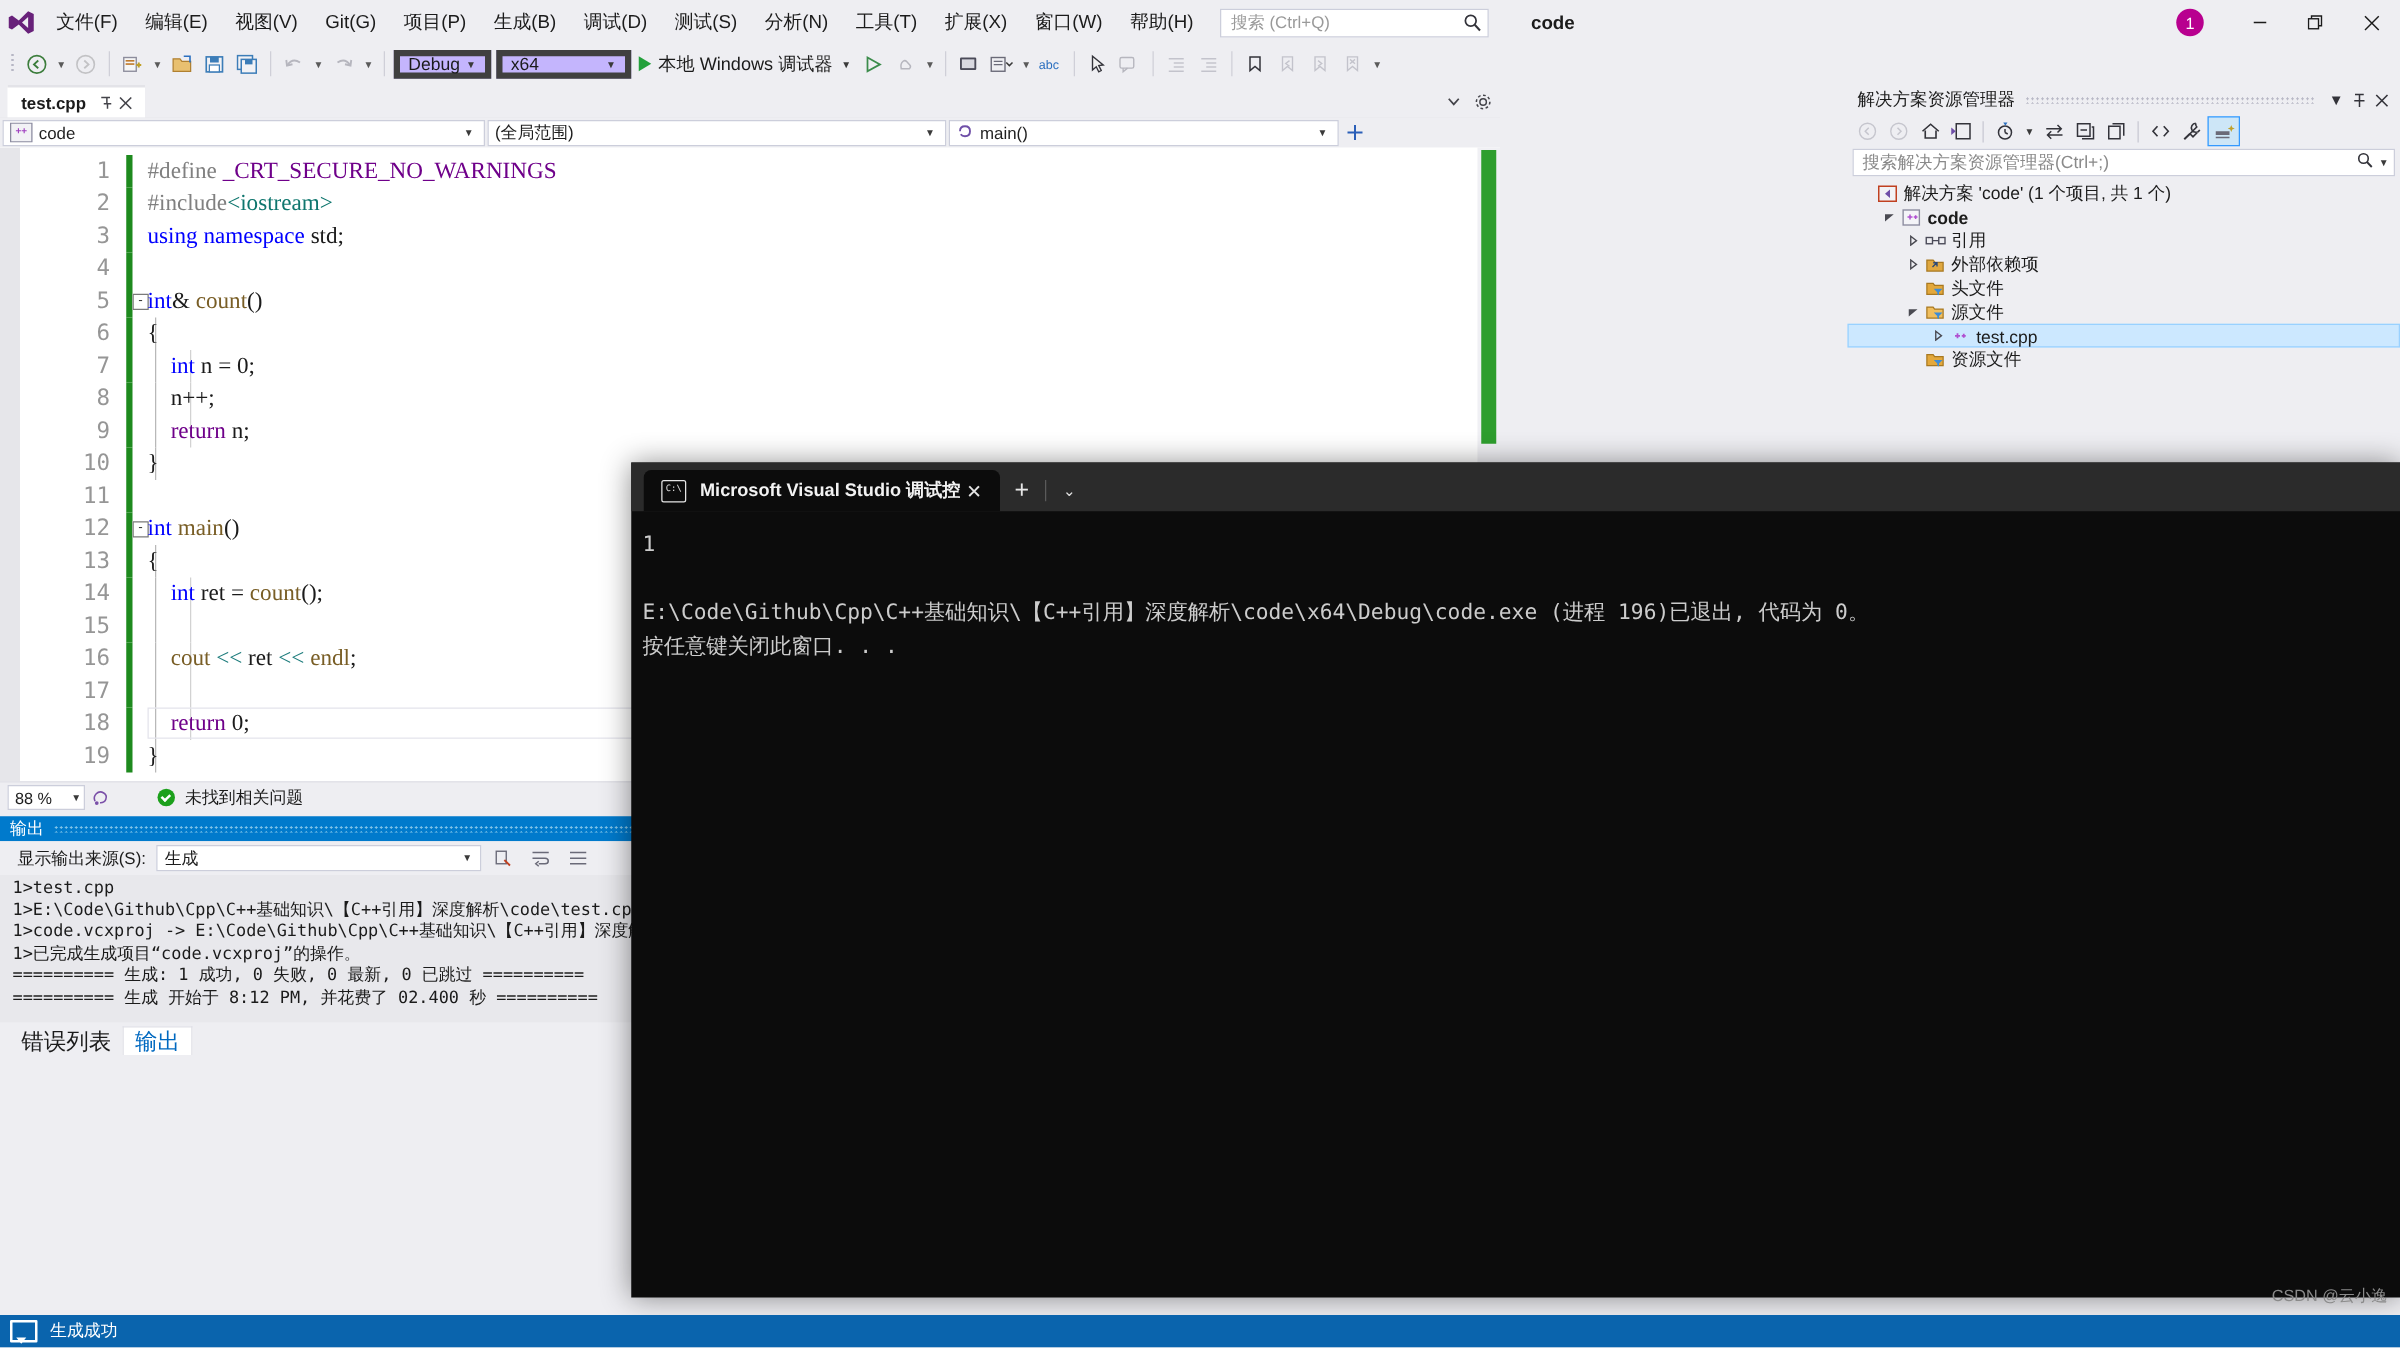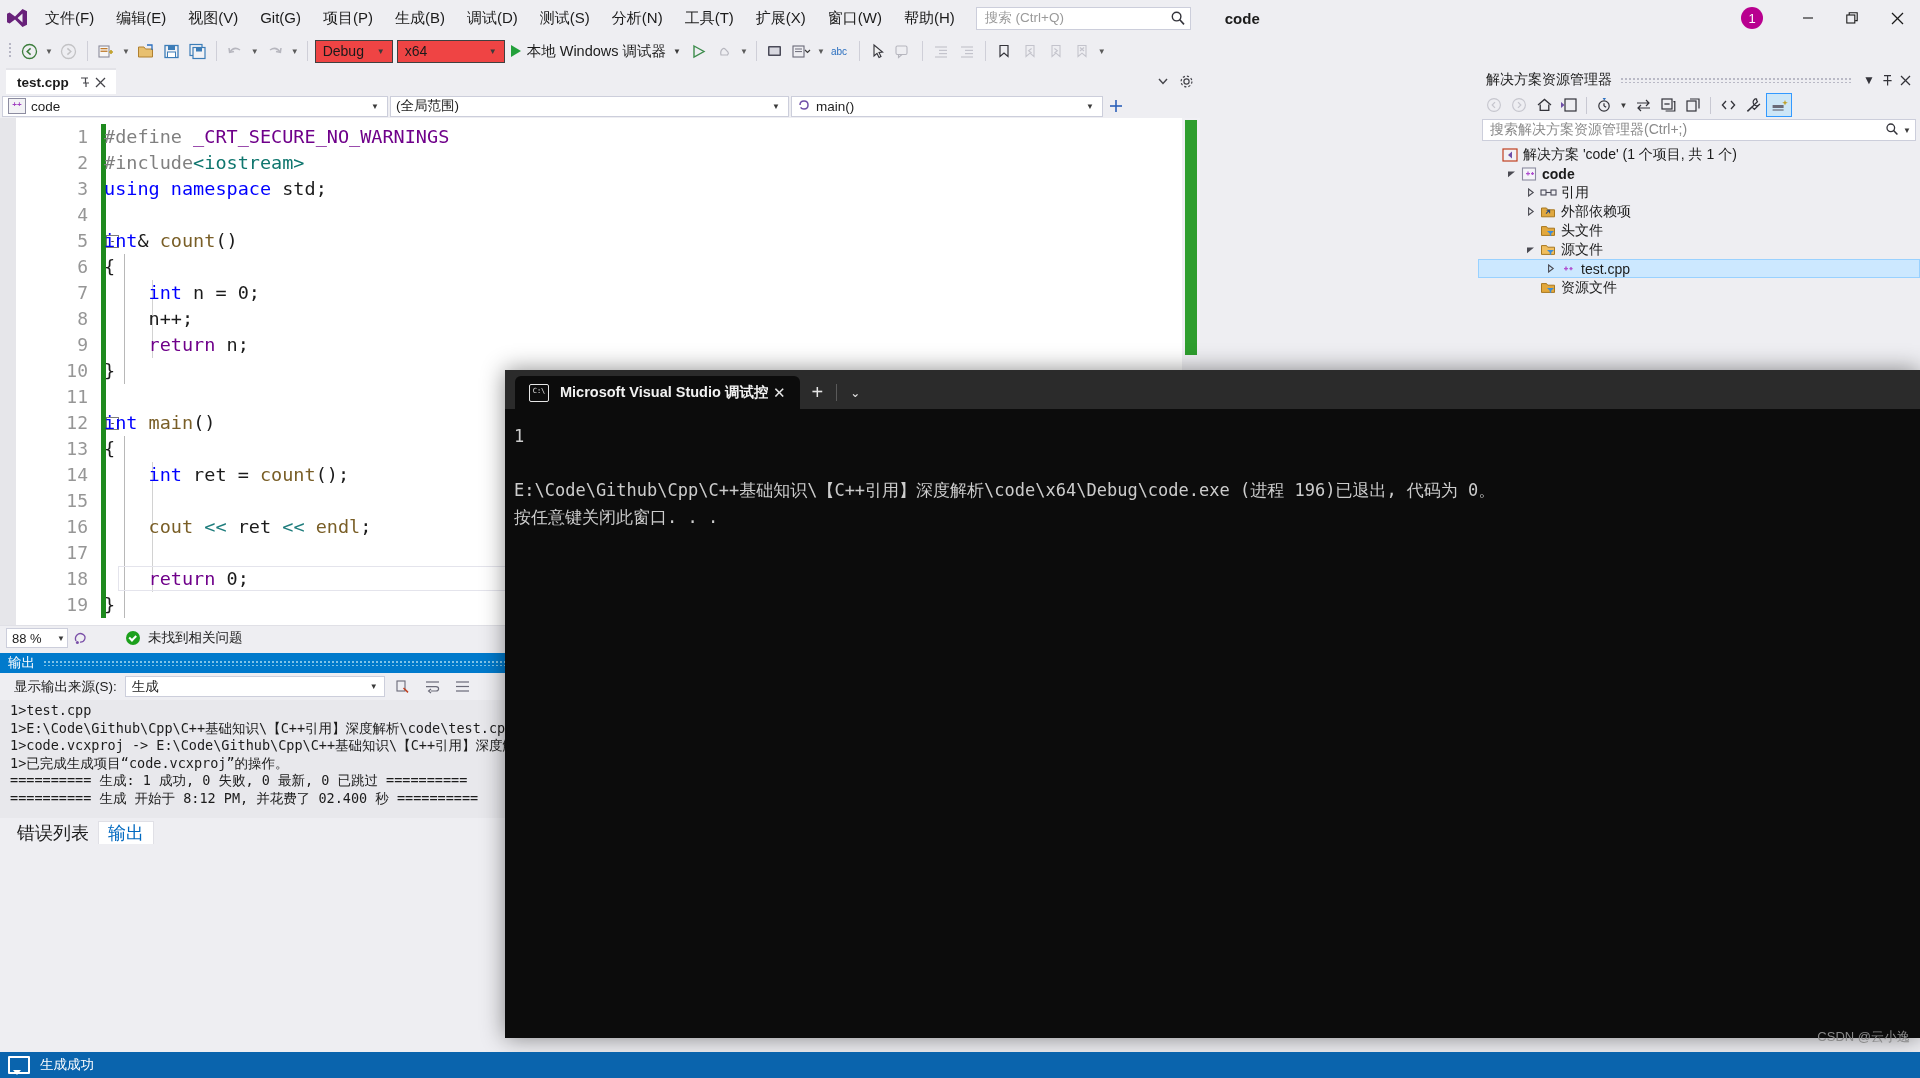--- a/index.html
+++ b/index.html
@@ -31,21 +31,21 @@
   
   .toolbar{position:absolute;left:0;top:36px;width:1920px;height:30px;background:#EEEEF2;display:flex;align-items:center;
       padding-left:6px;box-sizing:border-box;}
   .tb-grip{width:8px;height:18px;margin-right:2px;display:flex;align-items:center;}
   .tb-grip i{display:block;width:2px;height:16px;
       background:repeating-linear-gradient(to bottom,#B6B6C4 0 2px,transparent 2px 4px);margin-left:3px;}
   .tb-btn{height:26px;min-width:22px;padding:0 2px;display:flex;align-items:center;justify-content:center;color:#4A4A4A;}
   .tb-btn.dis{opacity:.42;}
   .tb-caret{font-size:8px;color:#5A5A5A;padding:0 3px;display:flex;align-items:center;height:26px;}
   .tb-sep{width:1px;height:20px;background:#CFCFD8;margin:0 5px;}
-  .combo{height:23px;border:1px solid #404040;background:#ef4444;display:flex;align-items:center;
+  .combo{height:23px;border:5px solid #404040;background:#c4b5fd;display:flex;align-items:center;
       padding:0 2px 0 7px;box-sizing:border-box;font-size:14px;color:#1B1B1B;margin:0 2px;}
   .combo .cv{flex:1;overflow:hidden;white-space:nowrap;}
   .combo .cc{font-size:8px;color:#3A3A3A;padding:0 5px;}
   .run-btn{display:flex;align-items:center;height:26px;padding:0 4px;font-size:14.5px;color:#1B1B1B;}
   .tri{width:0;height:0;border-left:10px solid #23A03B;border-top:6px solid transparent;border-bottom:6px solid transparent;margin-right:6px;}
   .liveshare{position:absolute;right:86px;top:36px;height:30px;display:flex;align-items:center;font-size:14.5px;color:#1B1B1B;}
   .ls-icon{margin-right:6px;display:flex;}
   .ls-person{position:absolute;right:40px;top:36px;height:30px;display:flex;align-items:center;}
 
   
@@ -70,21 +70,21 @@
 
   
   .code-area{position:absolute;left:0;top:50px;width:1200px;height:507px;background:#FFFFFF;overflow:hidden;}
   .gutterbg{position:absolute;left:0;top:0;width:16px;height:507px;background:#E6E6EA;}
   .codelines{position:absolute;left:0;top:6px;width:1200px;}
   .cl{height:26px;line-height:26px;position:relative;white-space:pre;font-family:"DejaVu Sans Mono","Liberation Mono",monospace;
       font-size:18.5px;}
   .lnum{position:absolute;left:40px;width:48px;text-align:right;color:#969696;font-size:18px;
       font-family:"DejaVu Sans Mono","Liberation Mono",monospace;}
   .chg{position:absolute;left:101px;top:0;width:5px;height:26px;background:#1E8A1E;}
-  .ctxt{position:absolute;left:104px;top:0;}
+  .ctxt{position:absolute;left:118px;top:0;font-family:Liberation Serif, serif;}
   .fold{position:absolute;left:106px;top:7px;width:11px;height:11px;border:1px solid #7A7A7A;background:#fff;
       font-size:10px;line-height:9px;text-align:center;color:#2B2B2B;font-family:"DejaVu Sans Mono",monospace;}
   .guide{position:absolute;left:152px;top:0;width:1px;height:26px;background:#D2D2D2;}
   .guide2{position:absolute;left:124px;top:0;width:1px;height:26px;background:#B8B8B8;}
   .curline{position:absolute;left:118px;top:0;height:25px;width:1072px;border:1px solid #E4E4EC;box-sizing:border-box;}
   
   .k{color:#0000FF;}    
   .pp{color:#808080;}   
   .mac{color:#6F008A;}  
   .str{color:#0f766e;}  
@@ -452,21 +452,21 @@
     </div>
 
     <div class="navbar">
       <div class="navcombo" style="width:386px">
         <span class="nv">
           <span class="cppicon">++</span>
           <span>code</span>
         </span>
         <span class="nc">▼</span>
       </div>
-      <div class="navcombo" style="width:399px">
+      <div class="navcombo" style="width:367px">
         <span class="nv">(全局范围)</span>
         <span class="nc">▼</span>
       </div>
       <div class="navcombo" style="width:312px">
         <span class="nv">
           <span>
             <svg width="14" height="12" viewBox="0 0 14 12">
                 <path d="M3,6 q0,-4 4,-4 q4,0 4,4 q0,4 -4,4 q-2.4,0 -3.4,-1.6" fill="none" stroke="#6F4FA8" stroke-width="1.5"></path>
               </svg>
           </span>

